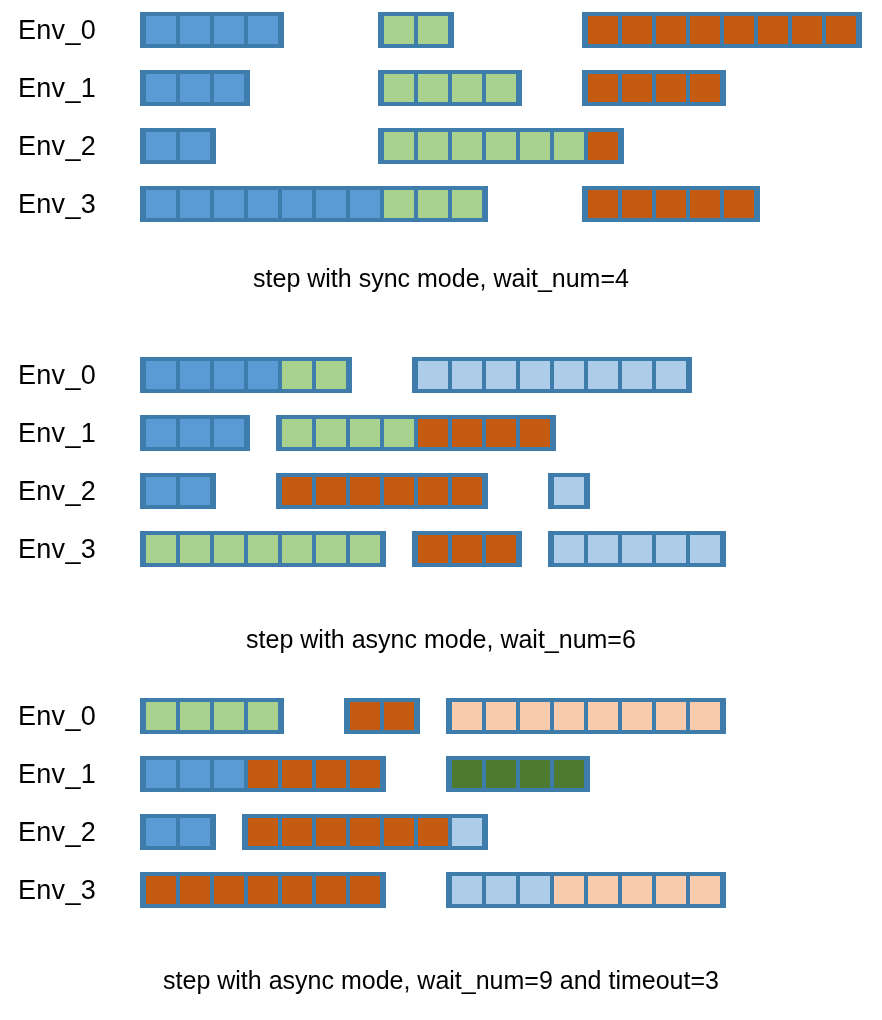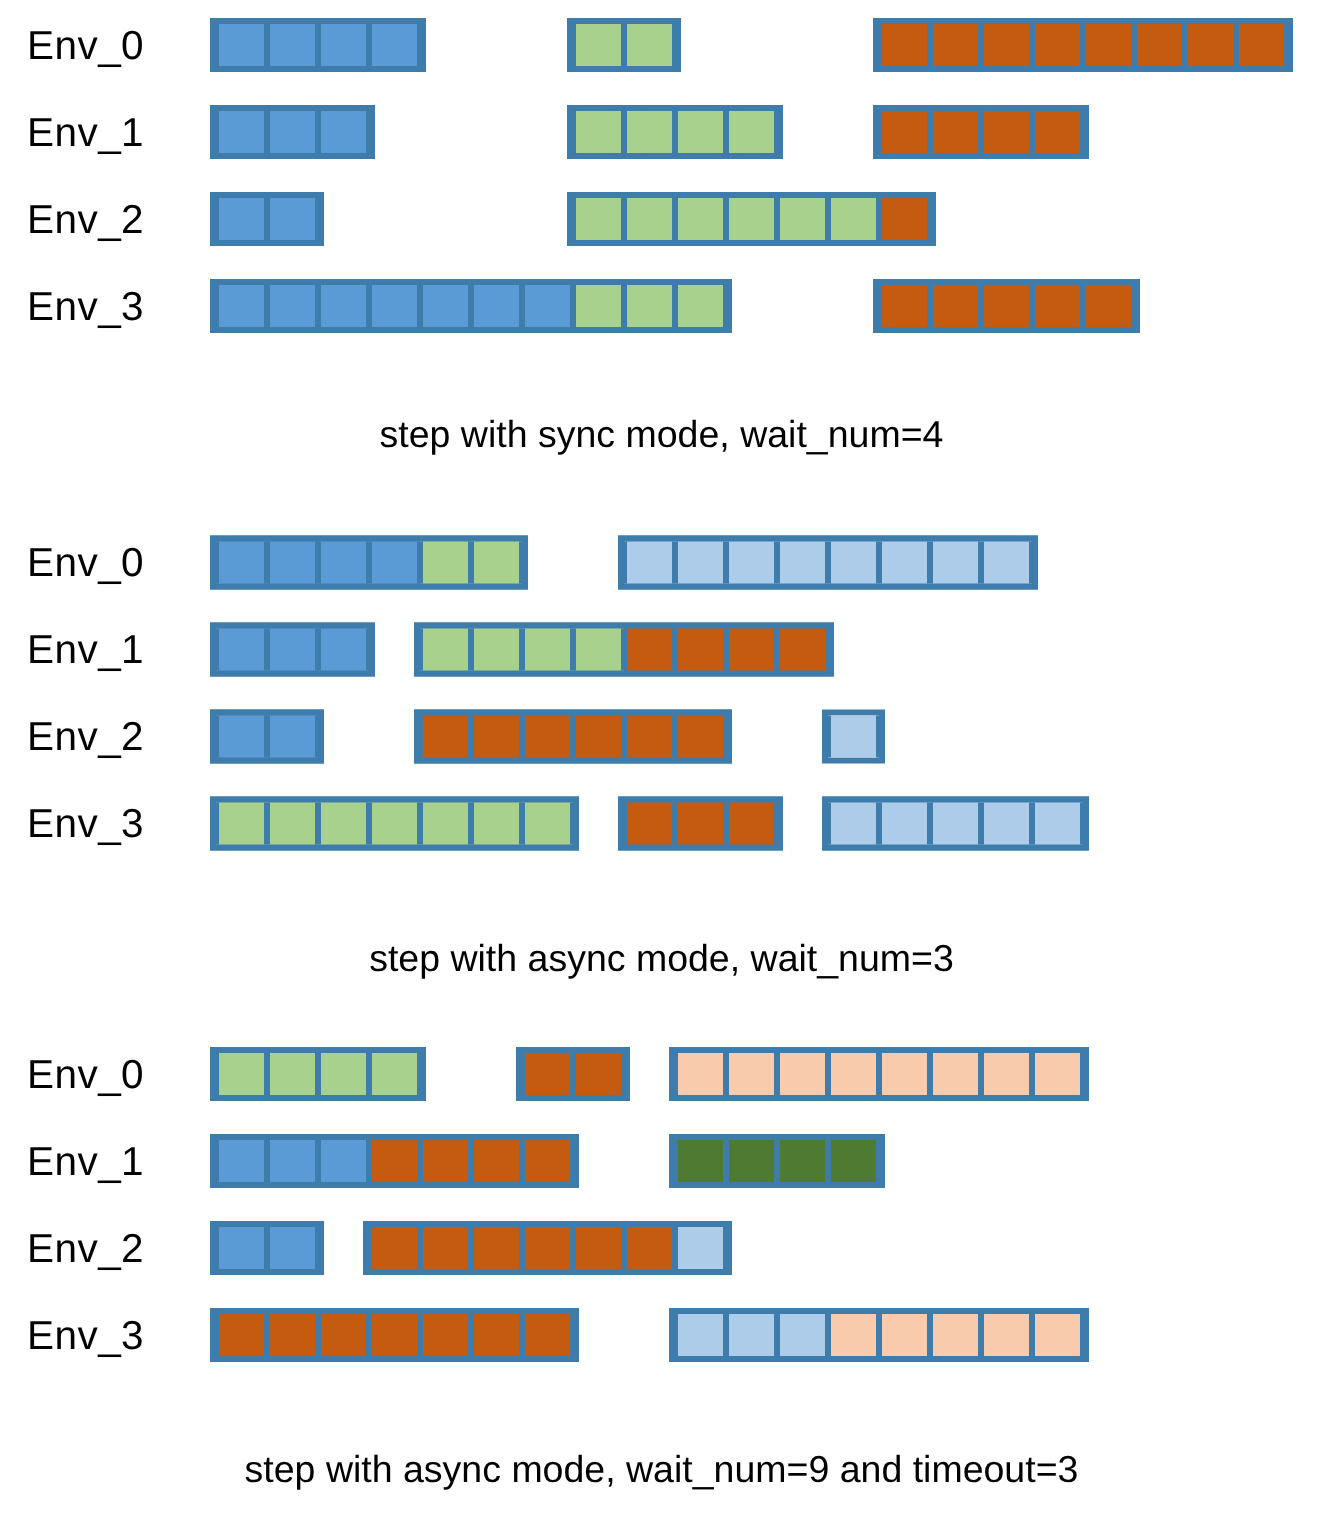--- a/index.html
+++ b/index.html
@@ -74,21 +74,21 @@
 
   .caption {
     position: absolute;
     left: 0;
     width: 882px;
     text-align: center;
     font-size: 25px;
     color: #000000;
     white-space: nowrap;
   }
-  .caption-0 { top: 276px; }
+  .caption-0 { top: 264px; }
   .caption-1 { top: 625px; }
   .caption-2 { top: 966px; }
 </style>
 </head>
 <body>
 
 <div id="page">
     <div class="panel panel-0">
       <div class="row">
         <div class="row-label">Env_0</div>
@@ -265,21 +265,21 @@
           <div class="group" style="left: 408px; border-color: rgb(62, 124, 172); background: rgb(62, 124, 172);">
             <div class="cell" style="width: 34px; background: rgb(173, 204, 233); border-color: rgb(62, 124, 172);"></div>
             <div class="cell" style="width: 34px; background: rgb(173, 204, 233); border-color: rgb(62, 124, 172);"></div>
             <div class="cell" style="width: 34px; background: rgb(173, 204, 233); border-color: rgb(62, 124, 172);"></div>
             <div class="cell" style="width: 34px; background: rgb(173, 204, 233); border-color: rgb(62, 124, 172);"></div>
             <div class="cell" style="width: 34px; background: rgb(173, 204, 233); border-color: rgb(62, 124, 172);"></div>
           </div>
         </div>
       </div>
     </div>
-    <div class="caption caption-1">step with async mode, wait_num=3</div>
+    <div class="caption caption-1">step with async mode, wait_num=6</div>
     <div class="panel panel-2">
       <div class="row">
         <div class="row-label">Env_0</div>
         <div class="track">
           <div class="group" style="left: 0px; border-color: rgb(62, 124, 172); background: rgb(62, 124, 172);">
             <div class="cell" style="width: 34px; background: rgb(169, 209, 142); border-color: rgb(62, 124, 172);"></div>
             <div class="cell" style="width: 34px; background: rgb(169, 209, 142); border-color: rgb(62, 124, 172);"></div>
             <div class="cell" style="width: 34px; background: rgb(169, 209, 142); border-color: rgb(62, 124, 172);"></div>
             <div class="cell" style="width: 34px; background: rgb(169, 209, 142); border-color: rgb(62, 124, 172);"></div>
           </div>

